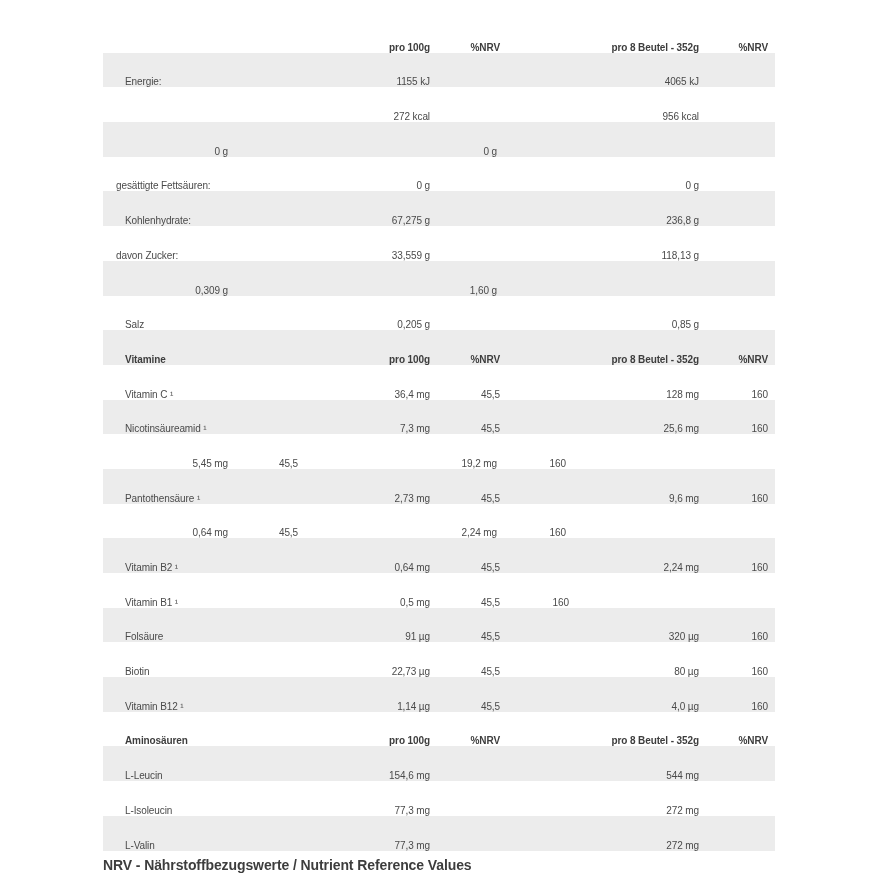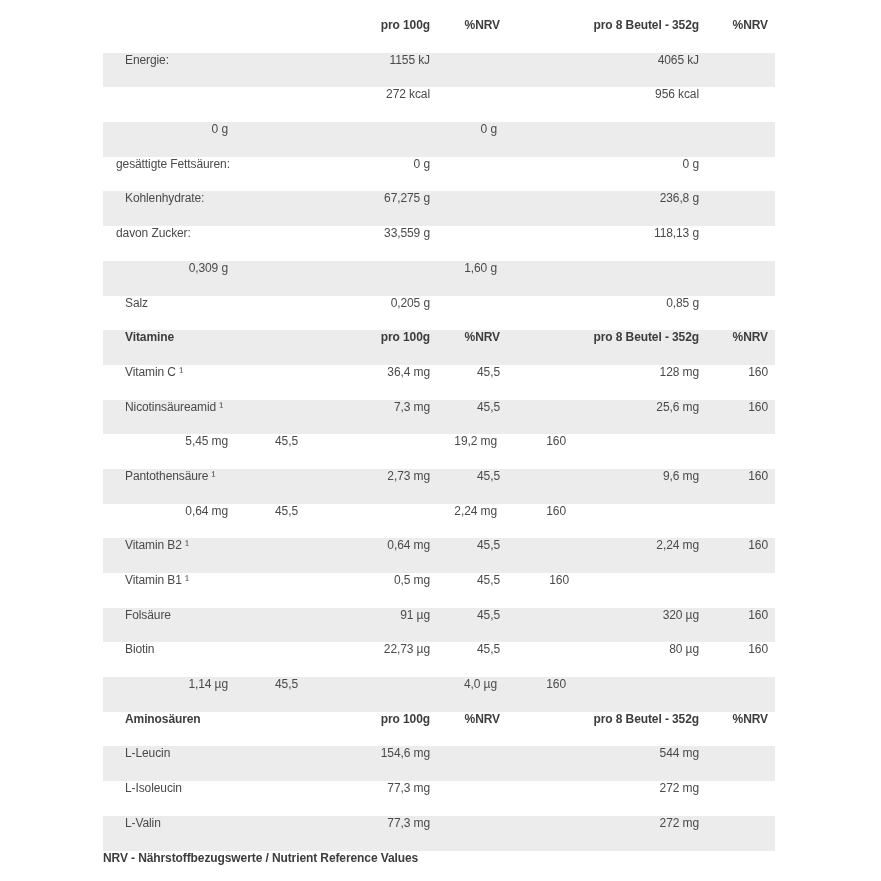--- a/index.html
+++ b/index.html
@@ -10,40 +10,41 @@
     overflow: hidden;
   }
   .container {
     padding: 18px 0 0 103px;
   }
   .table {
     width: 672px;
   }
   .row {
     display: flex;
-    align-items: flex-start;
+    align-items: flex-end;
     height: 34.7px;
-    font-size: 12px;
+    font-size: 10px;
     color: var(--body-text, #4a4a4a);
     letter-spacing: -0.1px;
   }
   .row.shaded { background: var(--shade, #ececec); }
   .row.heading {
     font-weight: bold;
     color: var(--heading-text, #3d3d3d);
   }
   .cell { white-space: nowrap; }
   .label { width: 202px; padding-left: 22px; text-align: left; }
   .label.indent { padding-left: 13px; }
   .c1 { width: 125px; text-align: right; }
   .c2 { width: 70px;  text-align: right; }
   .c3 { width: 199px; text-align: right; }
   .c4 { width: 76px;  text-align: right; padding-right: 7px; }
   .footnote {
-    font-size: 12px;
+    margin-top: 6px;
+    font-size: 14px;
     font-weight: bold;
     color: var(--heading-text, #3d3d3d);
     letter-spacing: -0.1px;
   }
 </style>
 </head>
 <body>
 
 <div class="container">
   <div class="table" id="nutrition-table">
@@ -169,20 +170,21 @@
         <span class="cell c4">160</span>
       </div>
       <div class="row">
         <span class="label">Biotin</span>
         <span class="cell c1">22,73 µg</span>
         <span class="cell c2">45,5</span>
         <span class="cell c3">80 µg</span>
         <span class="cell c4">160</span>
       </div>
       <div class="row shaded">
+        <span class="label">Vitamin B12 ¹</span>
         <span class="cell c1">1,14 µg</span>
         <span class="cell c2">45,5</span>
         <span class="cell c3">4,0 µg</span>
         <span class="cell c4">160</span>
       </div>
       <div class="row heading">
         <span class="label">Aminosäuren</span>
         <span class="cell c1">pro 100g</span>
         <span class="cell c2">%NRV</span>
         <span class="cell c3">pro 8 Beutel - 352g</span>

